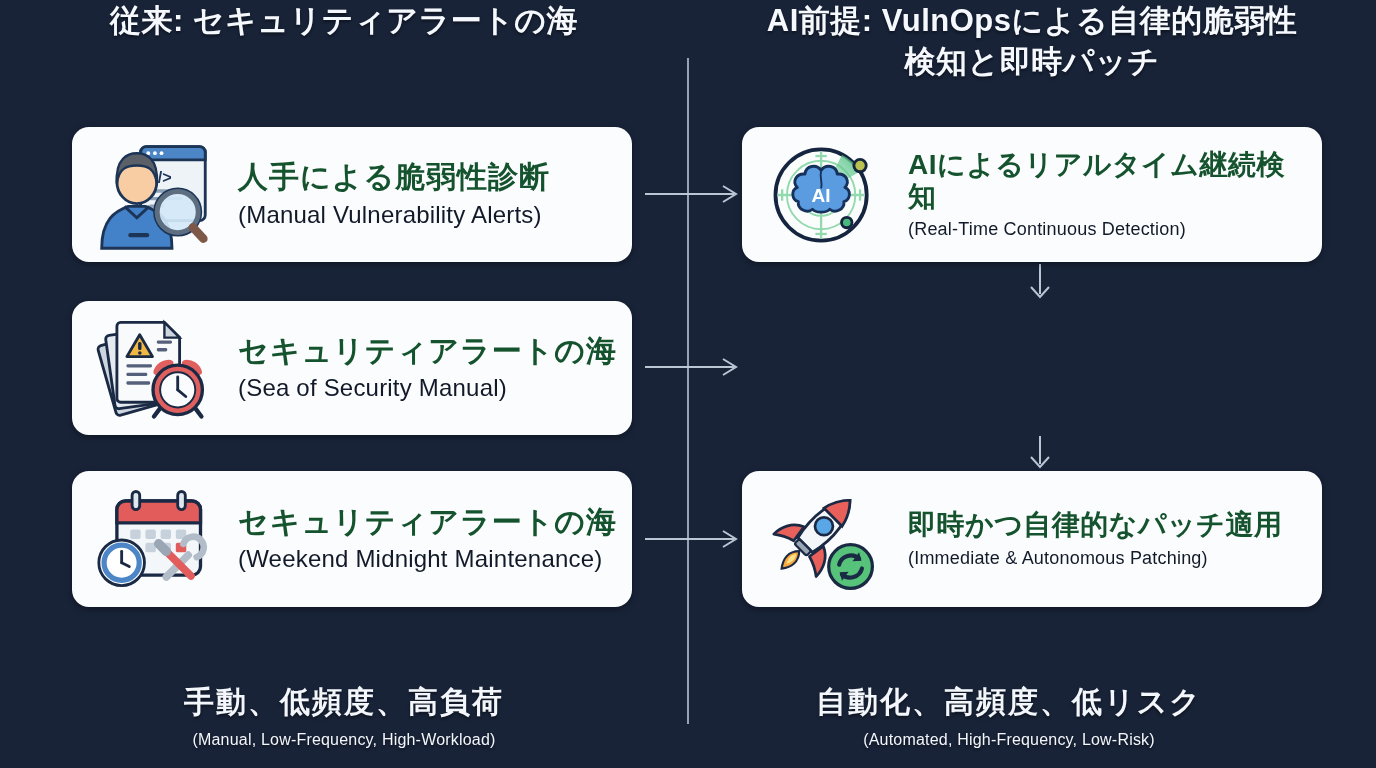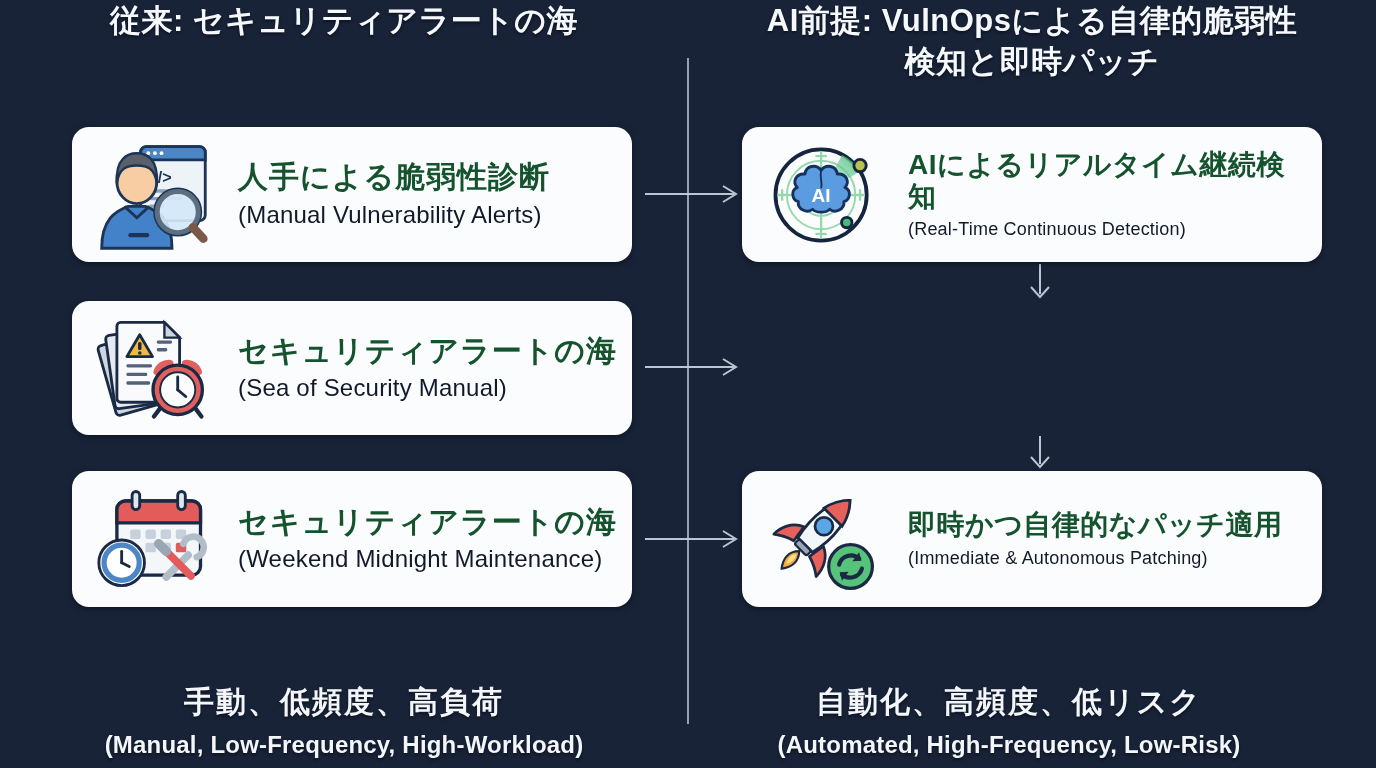--- a/index.html
+++ b/index.html
@@ -30,21 +30,21 @@
   .card.l1{left:72px;top:127px;width:560px;height:135px;}
   .card.l2{left:72px;top:301px;width:560px;height:134px;}
   .card.l3{left:72px;top:471px;width:560px;height:136px;}
   .card.r1{left:742px;top:127px;width:580px;height:135px;}
   .card.r2{left:742px;top:301px;width:580px;height:134px;}
   .card.r3{left:742px;top:471px;width:580px;height:136px;}
   .summary{position:absolute;text-align:center;color:#f3f6fa;top:646px;width:688px;margin-top:36px;}
   .summary.left{left:0;}
   .summary.right{left:665px;}
   .summary .jp{font-size:30px;font-weight:bold;letter-spacing:2px;text-shadow:0 2px 3px rgba(0,0,0,.45);}
-  .summary .en{font-size:24px;font-weight:bold;margin-top:8px;letter-spacing:0.2px;text-shadow:0 2px 3px rgba(0,0,0,.45);}
+  .summary .en{font-size:16px;font-weight:normal;margin-top:8px;letter-spacing:0.2px;text-shadow:0 2px 3px rgba(0,0,0,.45);}
   .overlay{position:absolute;inset:0;pointer-events:none;}
 </style>
 </head>
 <body>
 
 <div class="stage">
 
   <svg class="overlay" width="1376" height="768" viewBox="0 0 1376 768">
     <line x1="688" y1="58" x2="688" y2="724" stroke="#c9d4e2" stroke-width="1.6" opacity="0.9"></line>
     <g stroke="#c3cfdd" stroke-width="2" fill="none" opacity="0.95">

